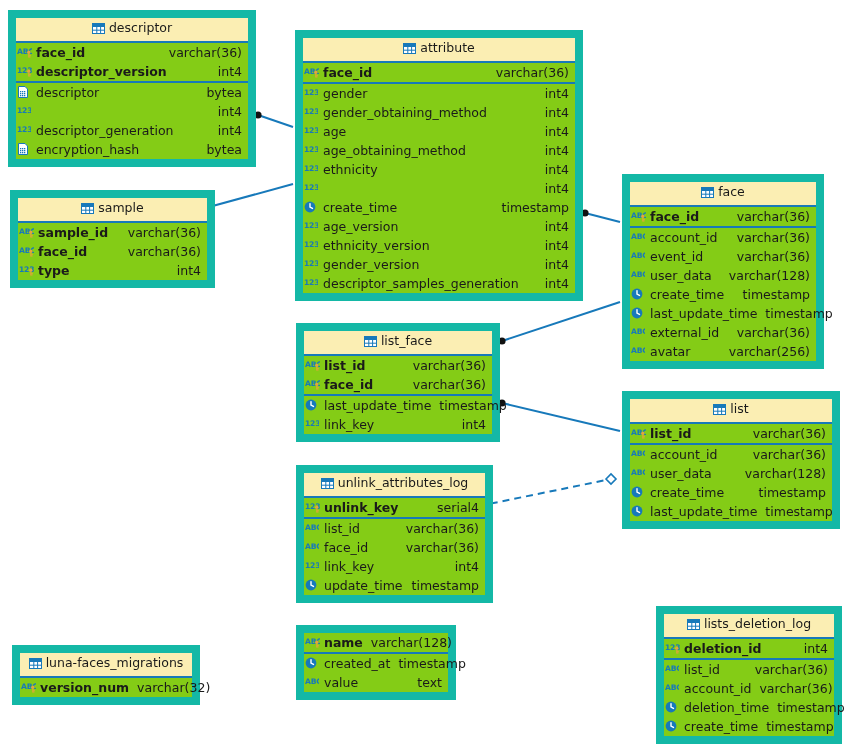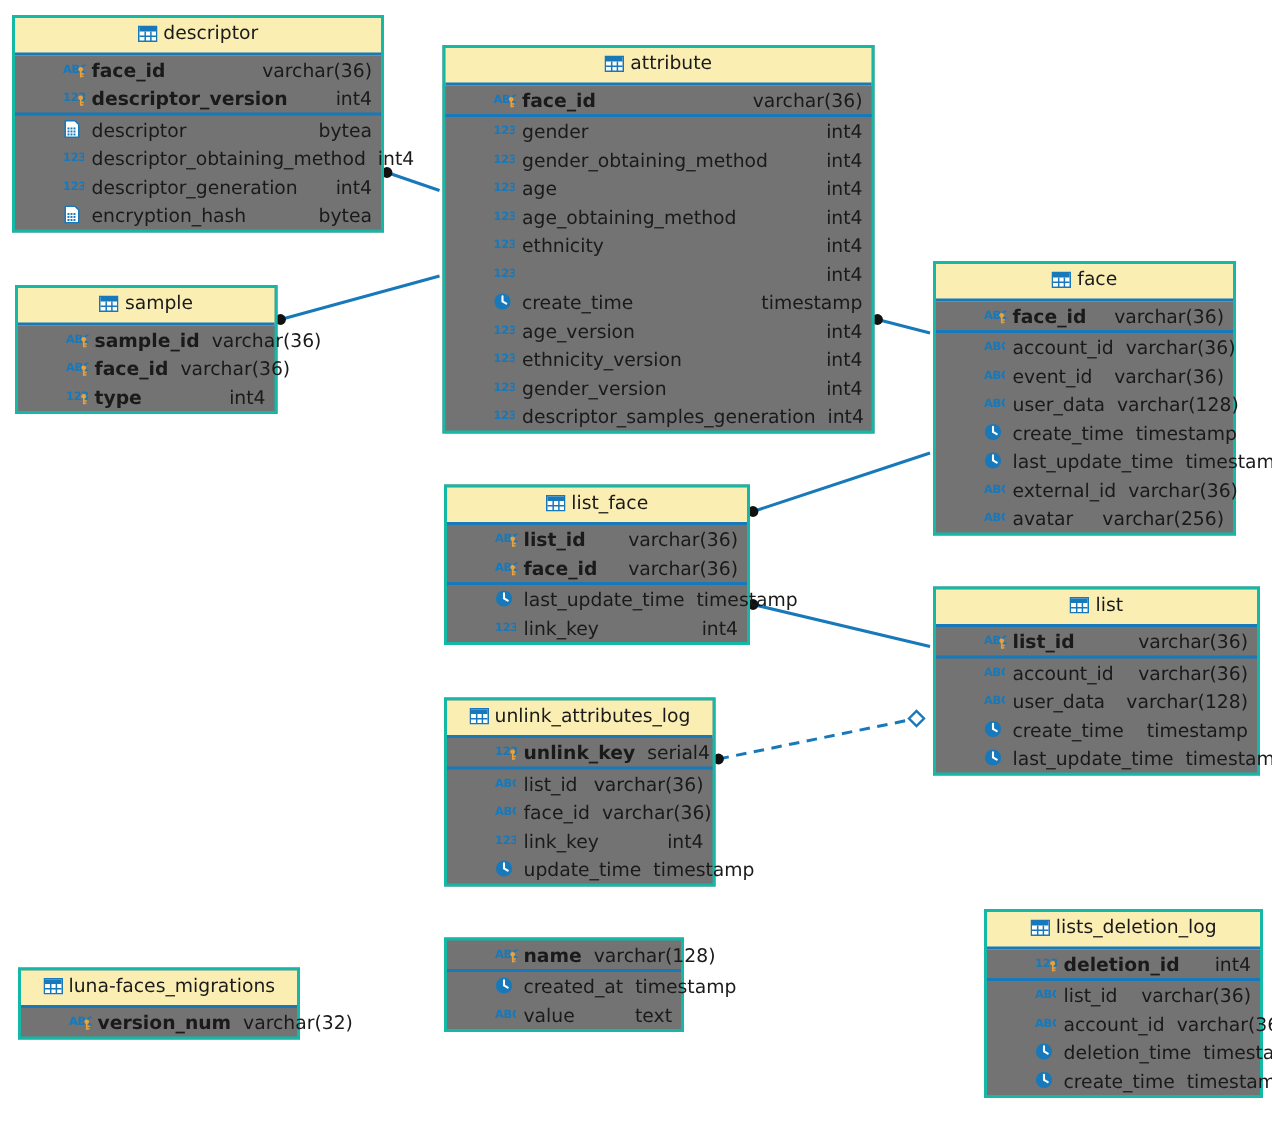--- a/index.html
+++ b/index.html
@@ -17,22 +17,22 @@
   }
   svg.links {
     position: absolute;
     left: 0; top: 0;
     width: 848px;
     height: 747px;
     pointer-events: none;
   }
   .entity {
     position: absolute;
-    border: 2px solid #14b8a6;
-    background: #737373;
+    border: 8px solid #14b8a6;
+    background: #84cc16;
     box-sizing: border-box;
     z-index: 5;
   }
   .ent-header {
     background: #fbeeb3;
     border-bottom: 2px solid #1779ba;
     text-align: center;
     font-size: 12.5px;
     color: #1a1a1a;
     padding: 3px 6px 4px 6px;
@@ -41,24 +41,23 @@
   }
   .ent-header .tbl-icon { vertical-align: -2px; margin-right: 4px; }
   .pk-block { border-bottom: 2px solid #1779ba; }
   .pk-block.no-rest { border-bottom: none; }
   .row {
     display: flex;
     align-items: center;
     font-size: 12.5px;
     line-height: 15px;
     color: #1a1a1a;
-    padding: 2px 6px 2px 20px;
+    padding: 2px 6px 2px 1px;
     white-space: nowrap;
     box-sizing: border-box;
-    margin-left: 12px;
   }
   .row .ico {
     width: 15px;
     min-width: 15px;
     height: 13px;
     margin-right: 4px;
     display: inline-block;
     position: relative;
   }
   .row .cname { flex: 0 0 auto; }
@@ -167,21 +166,20 @@
           <span class="cname">descriptor</span>
           <span class="spacer"></span>
           <span class="ctype">bytea</span>
         </div>
         <div class="row">
           <span class="ico">
             <svg width="14" height="12" viewBox="0 0 14 12" xmlns="http://www.w3.org/2000/svg">
               <text x="0" y="8.4" font-family="DejaVu Sans, sans-serif" font-size="7.6" font-weight="bold" fill="#1779ba" letter-spacing="-0.2">123</text>
             </svg>
           </span>
-          <span class="cname">descriptor_obtaining_method</span>
           <span class="spacer"></span>
           <span class="ctype">int4</span>
         </div>
         <div class="row">
           <span class="ico">
             <svg width="14" height="12" viewBox="0 0 14 12" xmlns="http://www.w3.org/2000/svg">
               <text x="0" y="8.4" font-family="DejaVu Sans, sans-serif" font-size="7.6" font-weight="bold" fill="#1779ba" letter-spacing="-0.2">123</text>
             </svg>
           </span>
           <span class="cname">descriptor_generation</span>
@@ -343,21 +341,21 @@
             <svg width="14" height="12" viewBox="0 0 14 12" xmlns="http://www.w3.org/2000/svg">
               <text x="0" y="8.4" font-family="DejaVu Sans, sans-serif" font-size="7.6" font-weight="bold" fill="#1779ba" letter-spacing="-0.2">123</text>
             </svg>
           </span>
           <span class="cname">descriptor_samples_generation</span>
           <span class="spacer"></span>
           <span class="ctype">int4</span>
         </div>
       </div>
     </div>
-    <div class="entity" style="left: 10px; top: 190px; width: 175px;">
+    <div class="entity" style="left: 10px; top: 190px; width: 205px;">
       <div class="ent-header"><span class="tbl-icon" style="display: inline-block;"><svg width="13" height="11" viewBox="0 0 13 11" xmlns="http://www.w3.org/2000/svg">
             <rect x="0.5" y="0.5" width="12" height="10" fill="#ffffff" stroke="#1779ba"></rect>
             <rect x="1" y="1" width="11" height="3" fill="#1779ba"></rect>
             <line x1="4.8" y1="4" x2="4.8" y2="10.5" stroke="#1779ba" stroke-width="1"></line>
             <line x1="8.6" y1="4" x2="8.6" y2="10.5" stroke="#1779ba" stroke-width="1"></line>
             <line x1="1" y1="7.2" x2="12" y2="7.2" stroke="#1779ba" stroke-width="1"></line>
           </svg></span><span>sample</span></div>
       <div class="pk-block no-rest">
         <div class="row pk">
           <span class="ico">
@@ -640,21 +638,21 @@
               <circle cx="6" cy="6" r="5.4" fill="#1779ba"></circle>
               <path d="M6 2.6 L6 6 L8.5 7.4" stroke="#ffffff" stroke-width="1.4" fill="none" stroke-linecap="round"></path>
             </svg>
           </span>
           <span class="cname">last_update_time</span>
           <span class="spacer"></span>
           <span class="ctype">timestamp</span>
         </div>
       </div>
     </div>
-    <div class="entity" style="left: 296px; top: 465px; width: 181px;">
+    <div class="entity" style="left: 296px; top: 465px; width: 197px;">
       <div class="ent-header"><span class="tbl-icon" style="display: inline-block;"><svg width="13" height="11" viewBox="0 0 13 11" xmlns="http://www.w3.org/2000/svg">
             <rect x="0.5" y="0.5" width="12" height="10" fill="#ffffff" stroke="#1779ba"></rect>
             <rect x="1" y="1" width="11" height="3" fill="#1779ba"></rect>
             <line x1="4.8" y1="4" x2="4.8" y2="10.5" stroke="#1779ba" stroke-width="1"></line>
             <line x1="8.6" y1="4" x2="8.6" y2="10.5" stroke="#1779ba" stroke-width="1"></line>
             <line x1="1" y1="7.2" x2="12" y2="7.2" stroke="#1779ba" stroke-width="1"></line>
           </svg></span><span>unlink_attributes_log</span></div>
       <div class="pk-block">
         <div class="row pk">
           <span class="ico">

